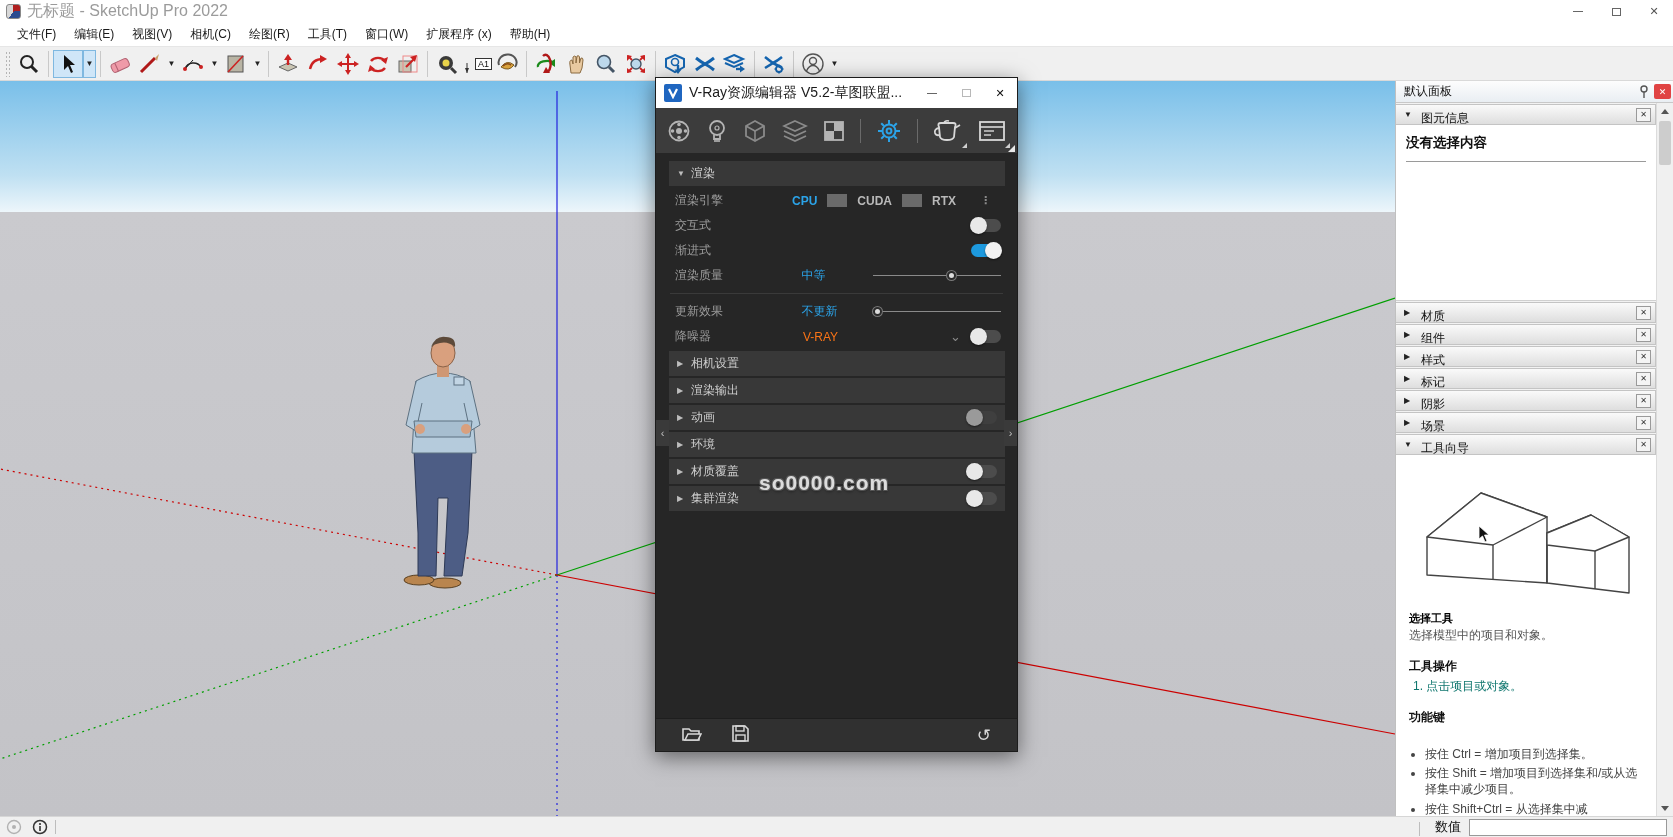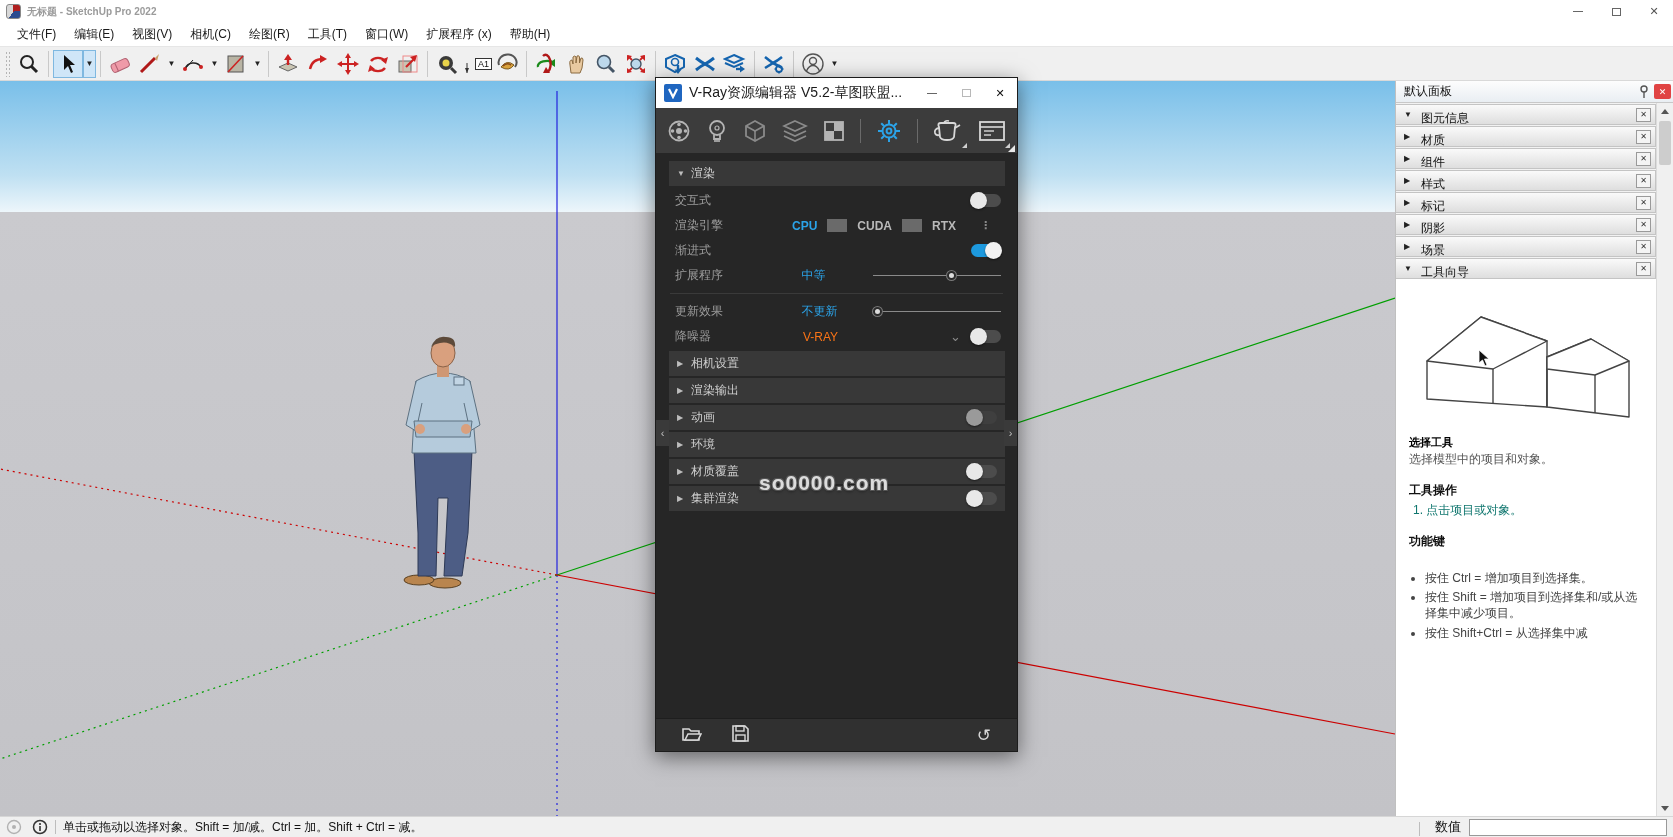--- a/index.html
+++ b/index.html
@@ -3,21 +3,21 @@
 <meta charset="utf-8">
 <style>
   * { margin:0; padding:0; box-sizing:border-box; }
   html,body { width:1673px; height:837px; overflow:hidden;
     font-family:"Liberation Sans","DejaVu Sans",sans-serif; font-size:12px; background:#f0f0f0; }
 
   
   .titlebar { height:23px; background:#ffffff; display:flex; align-items:center; padding-left:6px; }
   .app-icon { width:15px; height:15px; margin-right:6px; border-radius:3px;
     background:conic-gradient(#b02020 0 25%, #2b4b8f 25% 60%, #d8d8d8 60% 100%); border:1px solid #888; }
-  .win-title { color:#9b9b9b; font-size:10px; flex:1;font-weight:bold; }
+  .win-title { color:#9b9b9b; font-size:16px; flex:1; }
   .win-controls { display:flex; height:100%; }
   .win-btn { width:38px; height:100%; display:flex; align-items:center; justify-content:center; color:#555; }
   .glyph-min { width:10px; height:1px; background:#666; }
   .glyph-max { width:9px; height:8px; border:1px solid #666; }
   .glyph-close { font-size:11px; color:#555; }
 
   .menubar { height:24px; background:#ffffff; display:flex; align-items:center; padding-left:8px; border-bottom:1px solid #e6e6e6; }
   .menu-item { padding:3px 9px; color:#1a1a1a; }
 
   .toolbar { height:34px; background:#f0f0f0; display:flex; align-items:center; padding-left:2px; border-bottom:1px solid #d9d9d9; }
@@ -486,47 +486,47 @@
       <div class="vr-resize"></div>
     </div>
 
     <div class="vr-body">
       <div class="vr-sec">
         <span class="tri">▼</span>
         <span>渲染</span>
       </div>
 
       <div class="vr-row">
-        <span class="lbl">交互式</span>
-        <div class="toggle">
-            <div class="knob"></div>
-          </div>
-      </div>
-
-      <div class="vr-row">
         <span class="lbl">渲染引擎</span>
         <div class="engine-tabs">
           <span class="sel">CPU</span>
           <span class="esep"></span>
           <span>CUDA</span>
           <span class="esep"></span>
           <span>RTX</span>
           <span class="kebab">⋮</span>
         </div>
       </div>
 
       <div class="vr-row">
+        <span class="lbl">交互式</span>
+        <div class="toggle">
+            <div class="knob"></div>
+          </div>
+      </div>
+
+      <div class="vr-row">
         <span class="lbl">渐进式</span>
         <div class="toggle on">
             <div class="knob"></div>
           </div>
       </div>
 
       <div class="vr-row">
-        <span class="lbl">扩展程序</span>
+        <span class="lbl">渲染质量</span>
         <span class="vr-val">中等</span>
         <div class="slider">
             <div class="track"></div>
             <div class="sknob" style="left:58%"></div>
           </div>
       </div>
 
       <div class="vr-divider"></div>
 
       <div class="vr-row">
@@ -613,20 +613,24 @@
           <line x1="6" y1="7" x2="6" y2="13" stroke="#555" stroke-width="1.4"></line>
         </svg>
       <div class="rp-close">✕</div>
     </div>
 
     <div class="rp-content">
       <div class="sec-h">
         <span class="tri">▼</span>
         <span class="t">图元信息</span>
         <div class="xbox">✕</div>
+      </div>
+      <div class="ei-body">
+        <b>没有选择内容</b>
+        <div class="ei-hr"></div>
       </div>
 
       <div class="sec-h">
         <span class="tri">▶</span>
         <span class="t">材质</span>
         <div class="xbox">✕</div>
       </div>
       <div class="sec-h">
         <span class="tri">▶</span>
         <span class="t">组件</span>
@@ -704,19 +708,18 @@
     <circle cx="8" cy="8" r="6.5" fill="none" stroke="#666" stroke-width="1.4"></circle>
       <circle cx="8" cy="8" r="2" fill="#666"></circle>
   </svg>
   <span style="width:10px"></span>
   <svg width="16" height="16">
     <circle cx="8" cy="8" r="6.5" fill="none" stroke="#333" stroke-width="1.5"></circle>
       <circle cx="8" cy="5" r="1.1" fill="#333"></circle>
       <rect x="7.2" y="7" width="1.6" height="5" fill="#333"></rect>
   </svg>
   <div class="sb-sep"></div>
-  <span class="sb-hint">单击或拖动以选择对象。Shift = 加/减。Ctrl = 加。Shift + Ctrl = 减。</span>
   <div class="measure">
     <div class="sb-sep"></div>
     <span class="measure-lbl">数值</span>
     <input class="measure-input" value="" style="">
   </div>
 </div>
 
 </body></html>

